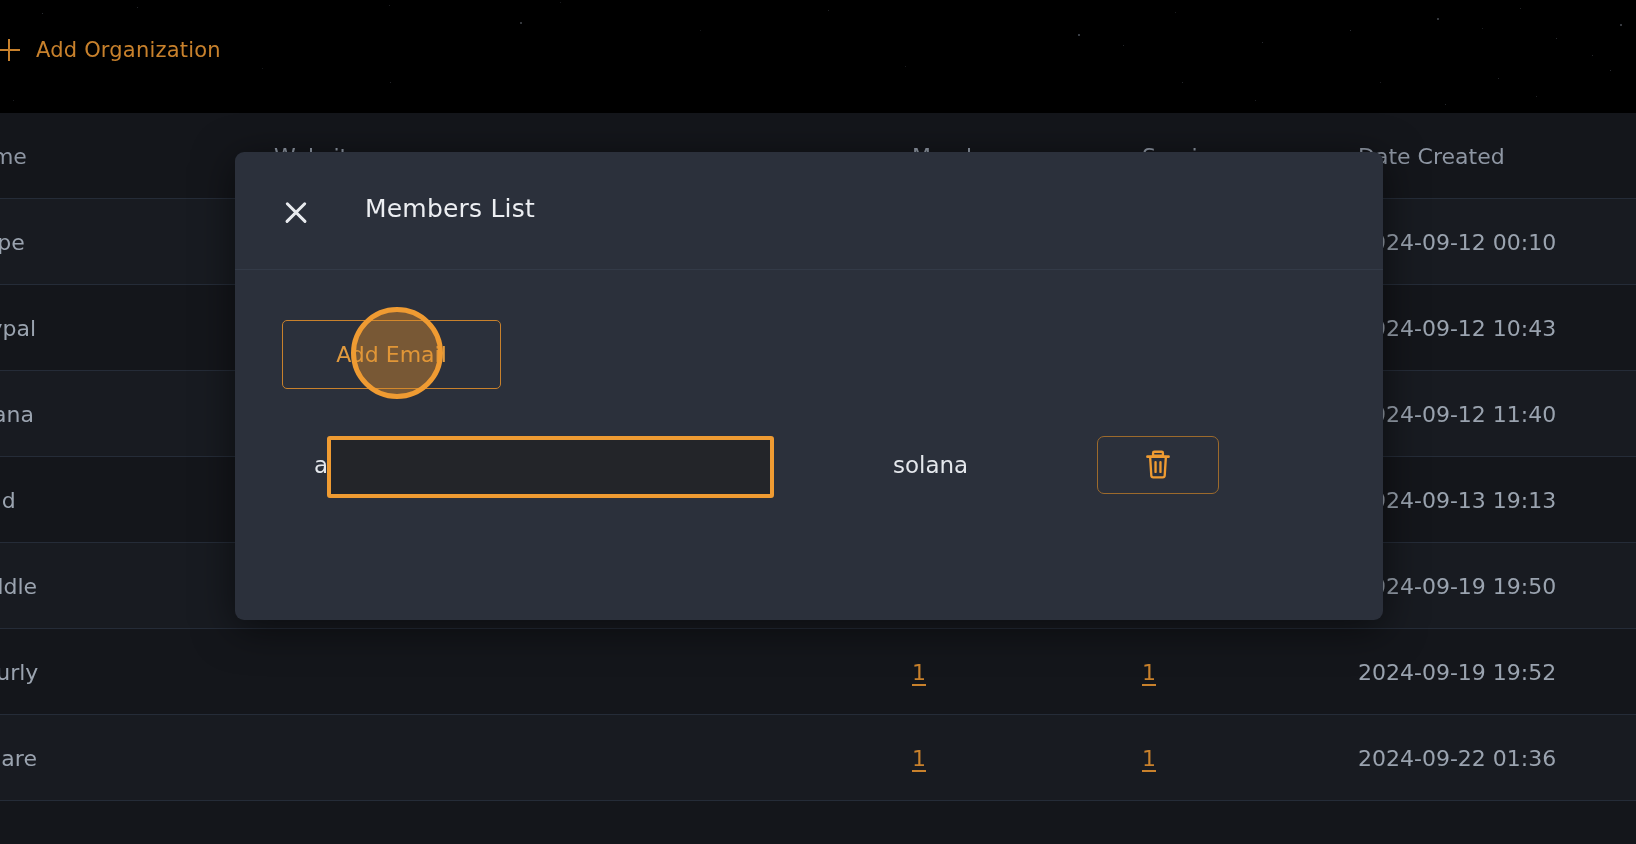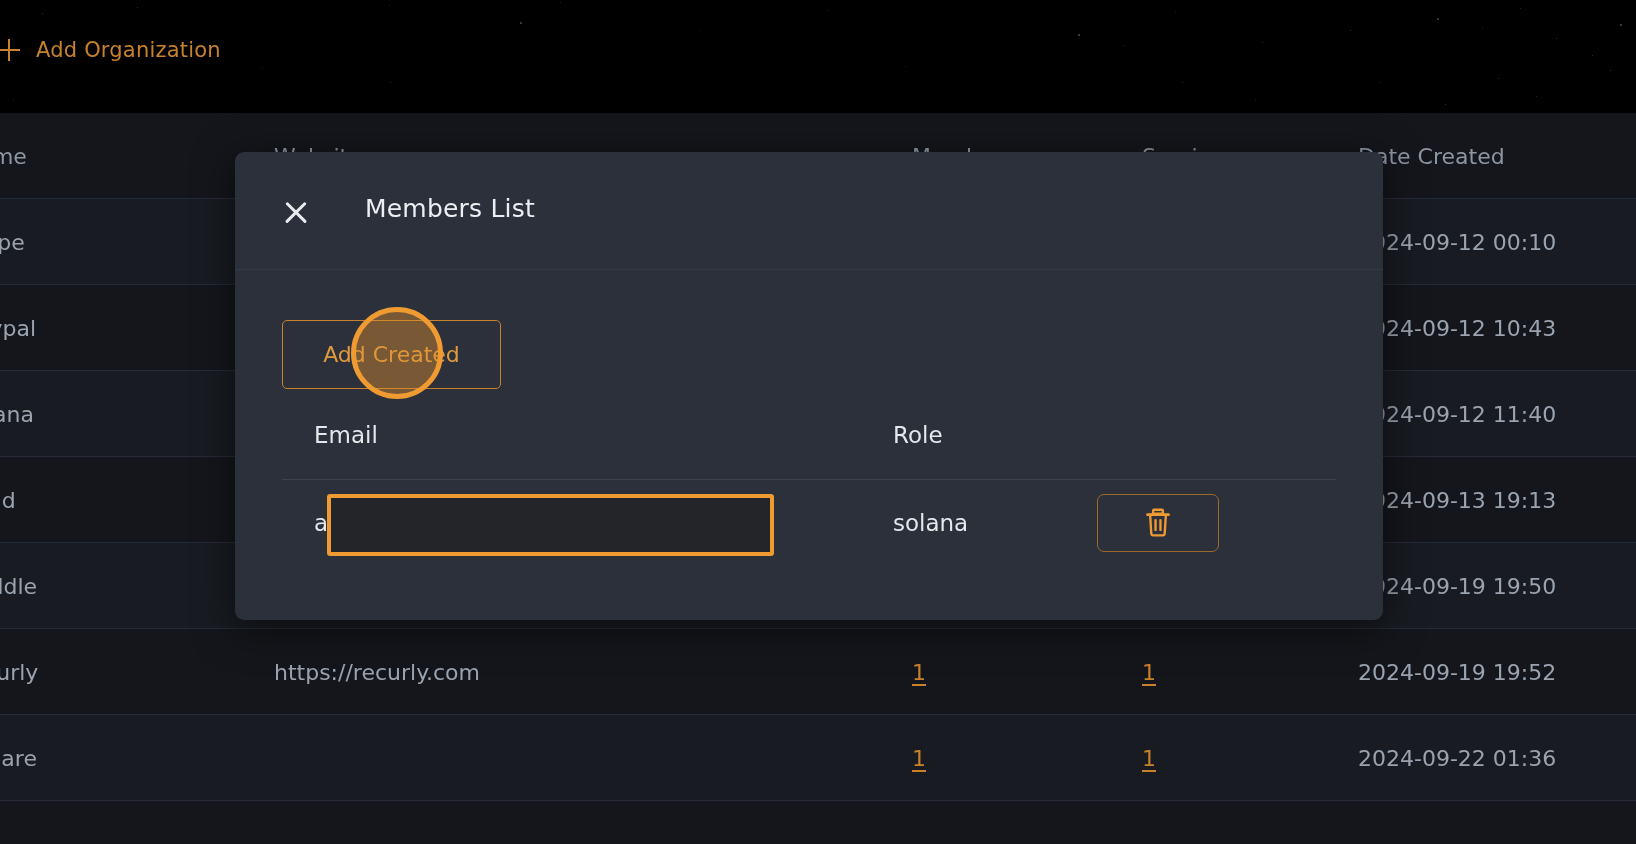--- a/index.html
+++ b/index.html
@@ -220,21 +220,20 @@
         </div>
         <div class="row alt" style="top: 430px;">
           <div class="cell c-name">paddle</div>
           <div class="cell c-site"></div>
           <div class="cell c-mem"></div>
           <div class="cell c-svc"></div>
           <div class="cell c-date">2024-09-19 19:50</div>
         </div>
         <div class="row" style="top: 516px;">
           <div class="cell c-name">recurly</div>
-          <div class="cell c-site">https://recurly.com</div>
           <div class="cell c-mem">
             <span class="linknum">1</span>
           </div>
           <div class="cell c-svc">
             <span class="linknum">1</span>
           </div>
           <div class="cell c-date">2024-09-19 19:52</div>
         </div>
         <div class="row alt" style="top: 602px;">
           <div class="cell c-name">square</div>
@@ -251,27 +250,23 @@
 
   <div class="modal">
 
     <div class="modal-head">
       <div class="close-x"></div>
       <div class="modal-title">Members List</div>
     </div>
 
     <div class="modal-body">
 
-      <button class="add-member-btn">Add Created</button>
+      <button class="add-member-btn">Add Email</button>
 
       <div class="mtable">
-        <div class="mt-head">
-          <div class="th th-email">Email</div>
-          <div class="th th-role">Role</div>
-        </div>
 
         <div class="mt-row">
           <div class="td td-email">a</div>
           <input class="email-input" type="text" value="" style="">
           <div class="td td-role">solana</div>
           <div class="td td-act">
             <div class="del-btn">
               <svg width="30" height="32" viewBox="0 0 24 26" fill="none">
                 <path d="M9 2.2h6a1 1 0 0 1 1 1v2.3H8V3.2a1 1 0 0 1 1-1z" stroke="#ef9b32" stroke-width="1.9" stroke-linejoin="round"></path>
                 <path d="M3.4 6.2h17.2" stroke="#ef9b32" stroke-width="2.1" stroke-linecap="round"></path>

